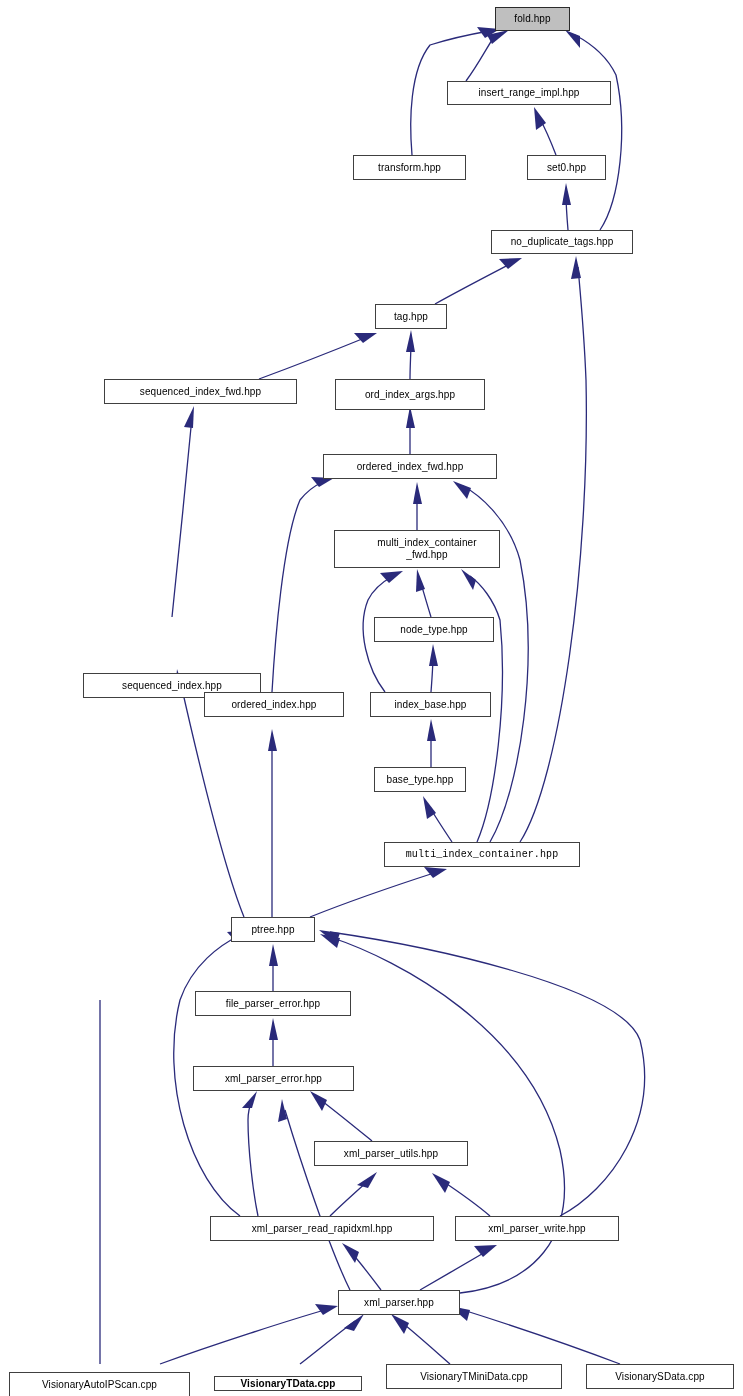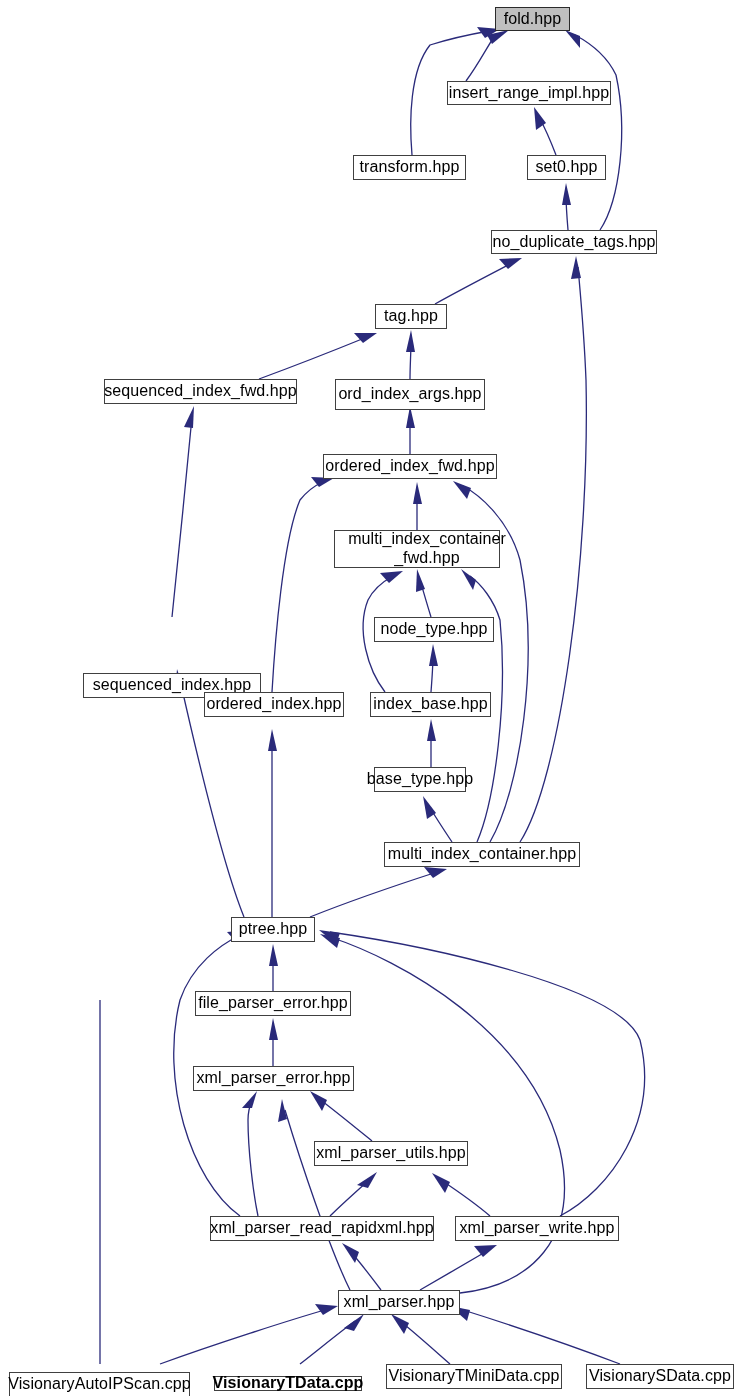--- a/index.html
+++ b/index.html
@@ -32,21 +32,21 @@
   .edge-head {
     fill: #2a2a7a;
     stroke: none;
   }
   .node {
     position: absolute;
     box-sizing: border-box;
     border: 1px solid #404040;
     background: #ffffff;
     color: #000000;
-    font-size: 16px;
+    font-size: 10px;
     line-height: 1.18;
     text-align: center;
     display: flex;
     align-items: center;
     justify-content: center;
     white-space: pre;
     letter-spacing: 0.1px;
   }
   .node.root {
     background: #bfbfbf;
@@ -217,33 +217,33 @@
       <g>
         <path class="edge-path" d="M 620,1364 C 570,1345 495,1320 460,1309" stroke="#2a2a7a"></path>
         <polygon class="edge-head" points="450,1306 467,1321 470,1310" fill="#2a2a7a"></polygon>
       </g>
     </svg>
   <div id="node-layer">
       <div class="node root" style="left: 495px; top: 7px; width: 75px; height: 24px;">fold.hpp</div>
       <div class="node" style="left: 447px; top: 81px; width: 164px; height: 24px;">insert_range_impl.hpp</div>
       <div class="node" style="left: 353px; top: 155px; width: 113px; height: 25px;">transform.hpp</div>
       <div class="node" style="left: 527px; top: 155px; width: 79px; height: 25px;">set0.hpp</div>
-      <div class="node" style="left: 491px; top: 230px; width: 166px; height: 24px;">no_duplicate_tags.hpp</div>
+      <div class="node" style="left: 491px; top: 230px; width: 142px; height: 24px;">no_duplicate_tags.hpp</div>
       <div class="node" style="left: 375px; top: 304px; width: 72px; height: 25px;">tag.hpp</div>
       <div class="node" style="left: 104px; top: 379px; width: 193px; height: 25px;">sequenced_index_fwd.hpp</div>
       <div class="node" style="left: 335px; top: 379px; width: 150px; height: 31px;">ord_index_args.hpp</div>
       <div class="node" style="left: 323px; top: 454px; width: 174px; height: 25px;">ordered_index_fwd.hpp</div>
       <div class="node" style="left: 334px; top: 530px; width: 166px; height: 38px; padding-left: 20px;">multi_index_container
 _fwd.hpp</div>
       <div class="node" style="left: 83px; top: 637px; width: 178px; height: 25px; margin-top: 36px;">sequenced_index.hpp</div>
       <div class="node" style="left: 374px; top: 617px; width: 120px; height: 25px;">node_type.hpp</div>
       <div class="node" style="left: 204px; top: 692px; width: 140px; height: 25px;">ordered_index.hpp</div>
       <div class="node" style="left: 370px; top: 692px; width: 121px; height: 25px;">index_base.hpp</div>
       <div class="node" style="left: 374px; top: 767px; width: 92px; height: 25px;">base_type.hpp</div>
-      <div class="node" style="left: 384px; top: 842px; width: 196px; height: 25px;">multi_index_container.hpp</div>
+      <div class="node" style="left: 384px; top: 842px; width: 196px; height: 25px; font-family: Liberation Mono, monospace;">multi_index_container.hpp</div>
       <div class="node" style="left: 231px; top: 917px; width: 84px; height: 25px;">ptree.hpp</div>
       <div class="node" style="left: 195px; top: 991px; width: 156px; height: 25px;">file_parser_error.hpp</div>
       <div class="node" style="left: 193px; top: 1066px; width: 161px; height: 25px;">xml_parser_error.hpp</div>
       <div class="node" style="left: 314px; top: 1141px; width: 154px; height: 25px;">xml_parser_utils.hpp</div>
       <div class="node" style="left: 210px; top: 1216px; width: 224px; height: 25px;">xml_parser_read_rapidxml.hpp</div>
       <div class="node" style="left: 455px; top: 1216px; width: 164px; height: 25px;">xml_parser_write.hpp</div>
       <div class="node" style="left: 338px; top: 1290px; width: 122px; height: 25px;">xml_parser.hpp</div>
       <div class="node" style="left: 9px; top: 1364px; width: 181px; height: 25px; margin-top: 8px;">VisionaryAutoIPScan.cpp</div>
       <div class="node" style="left: 214px; top: 1376px; width: 148px; height: 15px; font-weight: bold;">VisionaryTData.cpp</div>
       <div class="node" style="left: 386px; top: 1364px; width: 176px; height: 25px;">VisionaryTMiniData.cpp</div>

